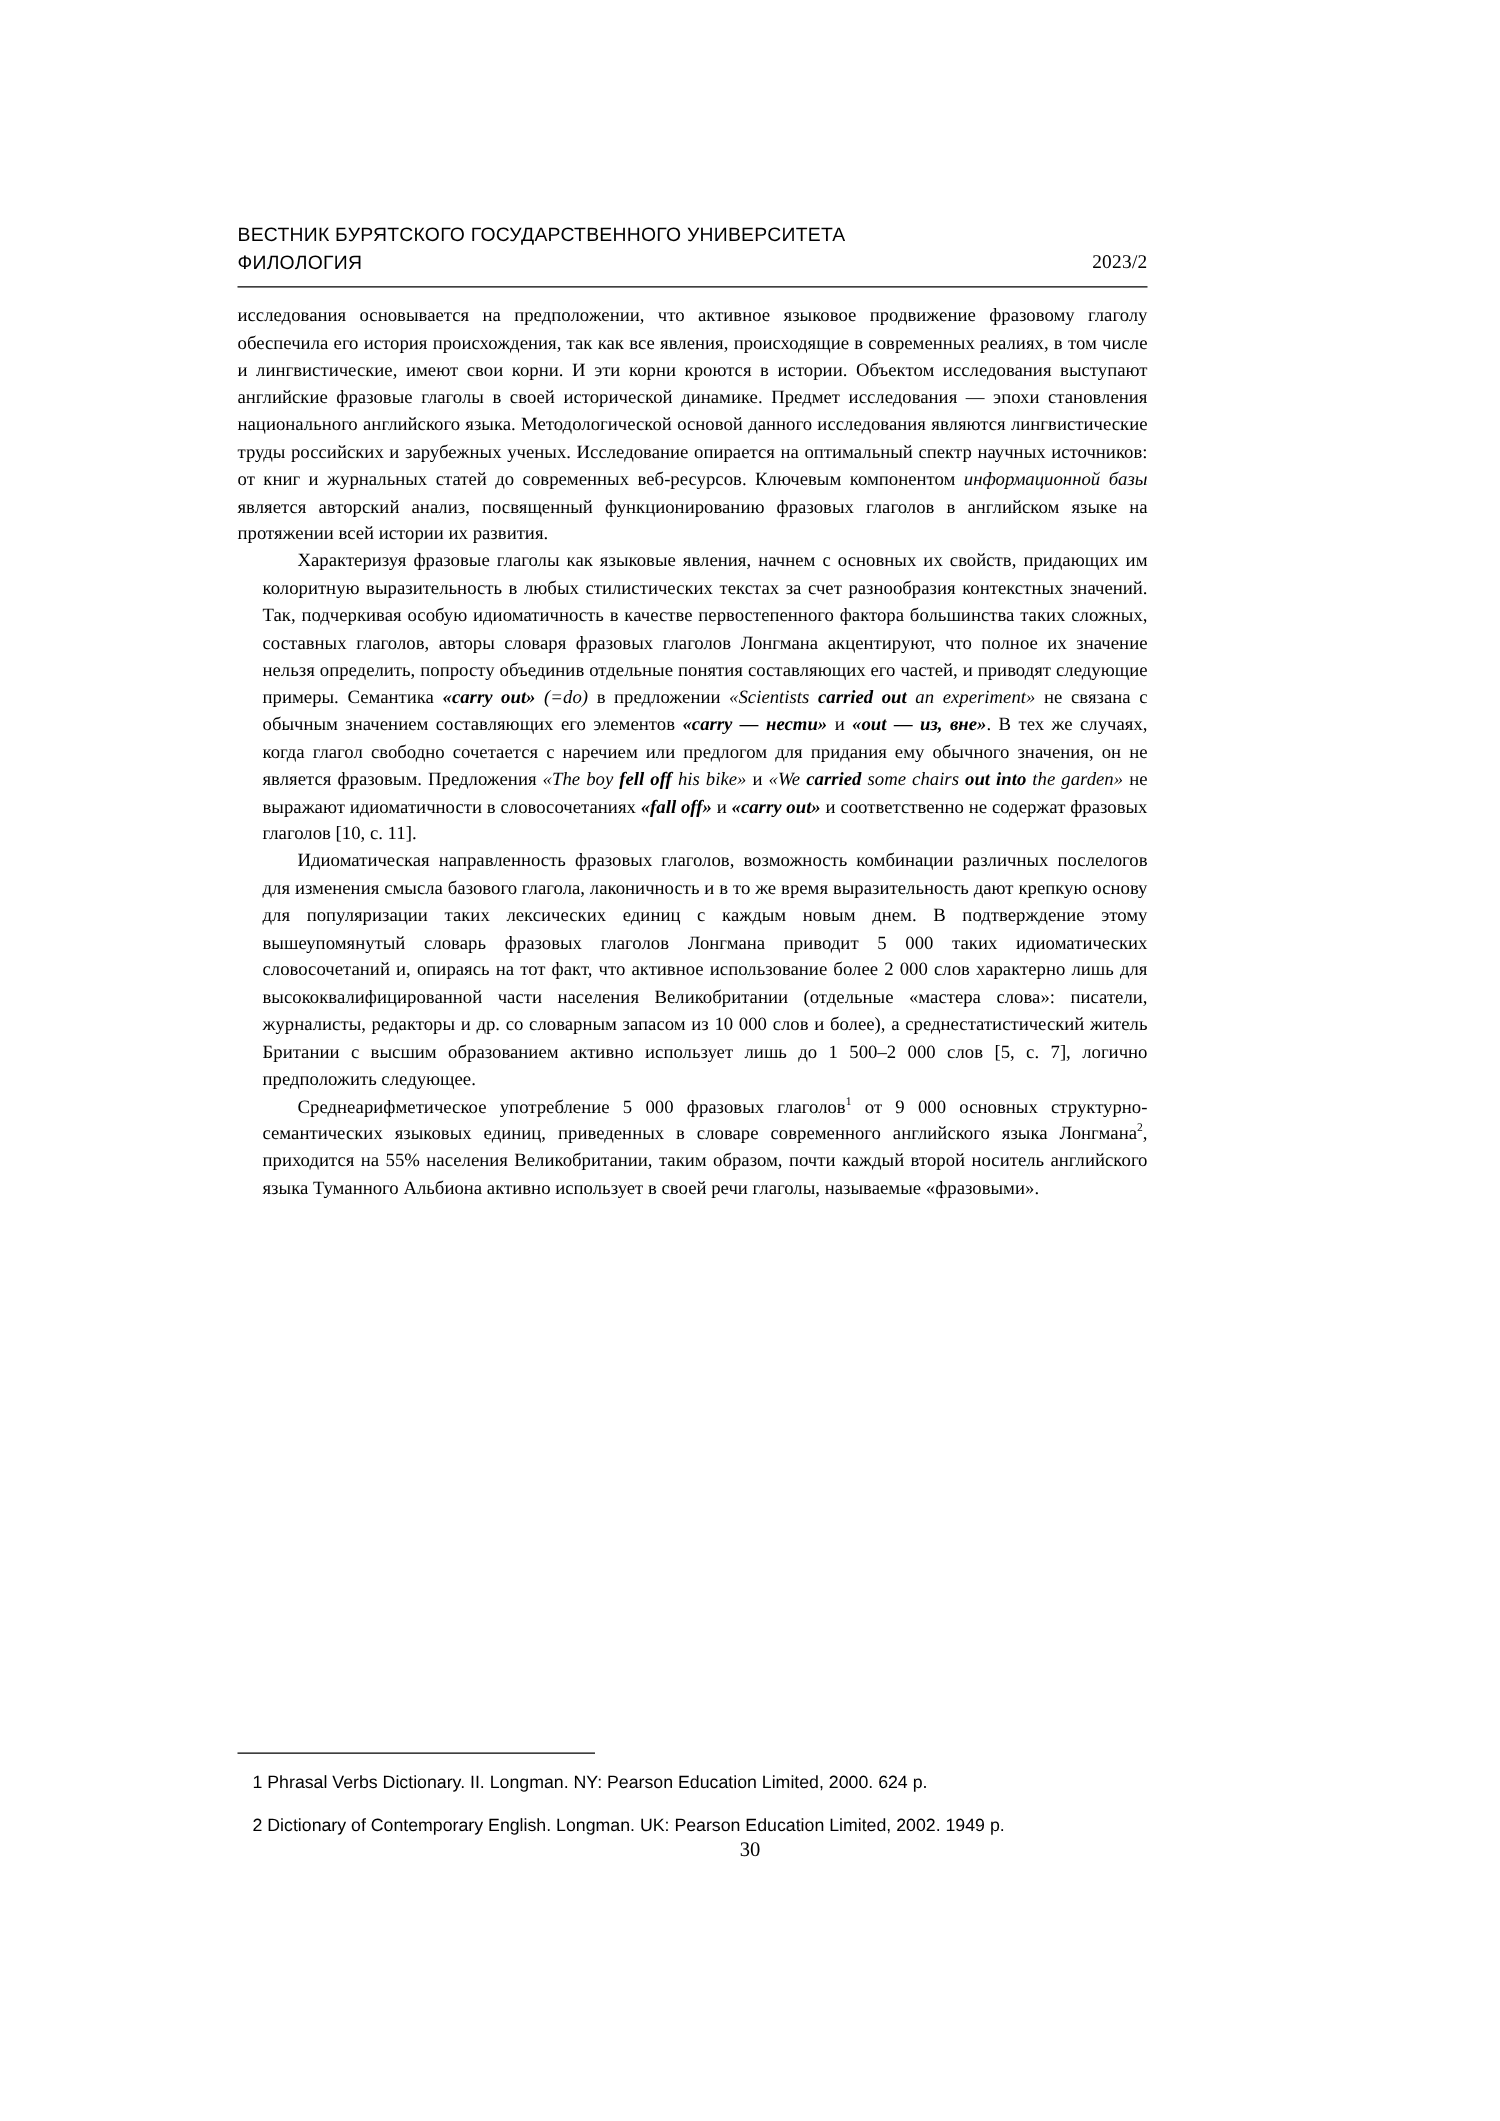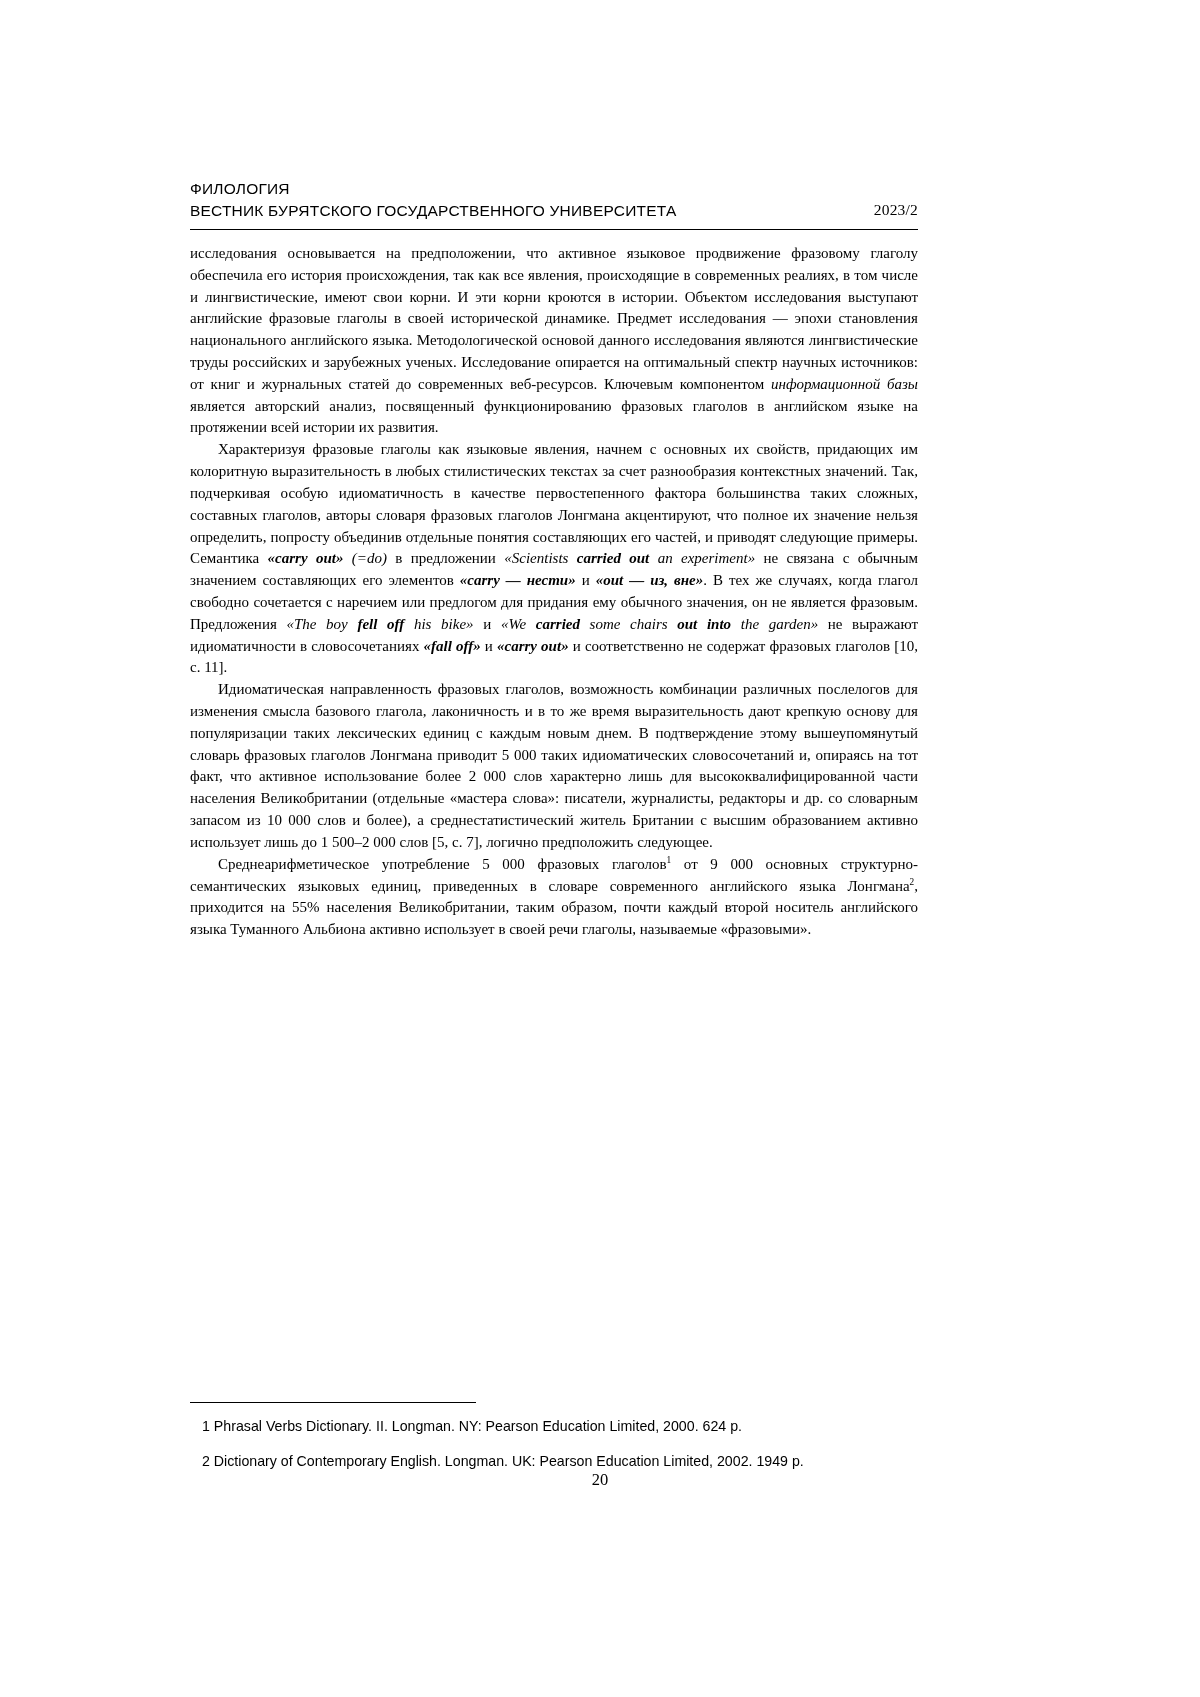--- a/index.html
+++ b/index.html
@@ -54,20 +54,21 @@
   p.body {
     margin: 0;
     font-size: 15px;
     line-height: 1.455;
     text-align: justify;
     text-justify: inter-word;
     hyphens: manual;
   }
   p.body.indent {
     text-indent: 28px;
+    margin-left: 20px;
   }
   .it { font-style: italic; }
   .bi { font-style: italic; font-weight: bold; }
   .b { font-weight: bold; }
   sup {
     font-size: 0.62em;
     vertical-align: super;
     line-height: 0;
   }
   .footnote-area {
@@ -100,22 +101,22 @@
 </style>
 </head>
 <body>
 
 <div class="page">
 
   <div class="content">
 
     <div class="running-head">
       <div class="rh-left">
+        <span>ВЕСТНИК БУРЯТСКОГО ГОСУДАРСТВЕННОГО УНИВЕРСИТЕТА</span>
         <span>ФИЛОЛОГИЯ</span>
-        <span>ВЕСТНИК БУРЯТСКОГО ГОСУДАРСТВЕННОГО УНИВЕРСИТЕТА</span>
       </div>
       <div class="rh-right">2023/2</div>
     </div>
     <div class="rule"></div>
 
     <p class="body">исследования основывается на предположении, что активное языковое продвижение фразовому глаголу обеспечила его история происхождения, так как все явления, происходящие в современных реалиях, в том числе и лингвистические, имеют свои корни. И эти корни кроются в истории. Объектом исследования выступают английские фразовые глаголы в своей исторической динамике. Предмет исследования — эпохи становления национального английского языка. Методологической основой данного исследования являются лингвистические труды российских и зарубежных ученых. Исследование опирается на оптимальный спектр научных источников: от книг и журнальных статей до современных веб-ресурсов. Ключевым компонентом <span class="it">информационной базы</span> является авторский анализ, посвященный функционированию фразовых глаголов в английском языке на протяжении всей истории их развития.</p>
 
     <p class="body indent">Характеризуя фразовые глаголы как языковые явления, начнем с основных их свойств, придающих им колоритную выразительность в любых стилистических текстах за счет разнообразия контекстных значений. Так, подчеркивая особую идиоматичность в качестве первостепенного фактора большинства таких сложных, составных глаголов, авторы словаря фразовых глаголов Лонгмана акцентируют, что полное их значение нельзя определить, попросту объединив отдельные понятия составляющих его частей, и приводят следующие примеры. Семантика <span class="bi">«carry out»</span> <span class="it">(=do)</span> в предложении <span class="it">«Scientists <span class="b">carried out</span> an experiment»</span> не связана с обычным значением составляющих его элементов <span class="bi">«carry — нести»</span> и <span class="bi">«out — из, вне»</span>. В тех же случаях, когда глагол свободно сочетается с наречием или предлогом для придания ему обычного значения, он не является фразовым. Предложения <span class="it">«The boy <span class="b">fell off</span> his bike»</span> и <span class="it">«We <span class="b">carried</span> some chairs <span class="b">out into</span> the garden»</span> не выражают идиоматичности в словосочетаниях <span class="bi">«fall off»</span> и <span class="bi">«carry out»</span> и соответственно не содержат фразовых глаголов [10, с. 11].</p>
 
     <p class="body indent">Идиоматическая направленность фразовых глаголов, возможность комбинации различных послелогов для изменения смысла базового глагола, лаконичность и в то же время выразительность дают крепкую основу для популяризации таких лексических единиц с каждым новым днем. В подтверждение этому вышеупомянутый словарь фразовых глаголов Лонгмана приводит 5 000 таких идиоматических словосочетаний и, опираясь на тот факт, что активное использование более 2 000 слов характерно лишь для высококвалифицированной части населения Великобритании (отдельные «мастера слова»: писатели, журналисты, редакторы и др. со словарным запасом из 10 000 слов и более), а среднестатистический житель Британии с высшим образованием активно использует лишь до 1 500–2 000 слов [5, с. 7], логично предположить следующее.</p>
@@ -123,15 +124,15 @@
     <p class="body indent">Среднеарифметическое употребление 5 000 фразовых глаголов<sup>1</sup> от 9 000 основных структурно-семантических языковых единиц, приведенных в словаре современного английского языка Лонгмана<sup>2</sup>, приходится на 55% населения Великобритании, таким образом, почти каждый второй носитель английского языка Туманного Альбиона активно использует в своей речи глаголы, называемые «фразовыми».</p>
 
   </div>
 
   <div class="footnote-area">
     <div class="footnote-rule"></div>
     <p class="footnote">1 Phrasal Verbs Dictionary. II. Longman. NY: Pearson Education Limited, 2000. 624 p.</p>
     <p class="footnote">2 Dictionary of Contemporary English. Longman. UK: Pearson Education Limited, 2002. 1949 p.</p>
   </div>
 
-  <div class="page-number">20</div>
+  <div class="page-number">30</div>
 
 </div>
 
 </body></html>

